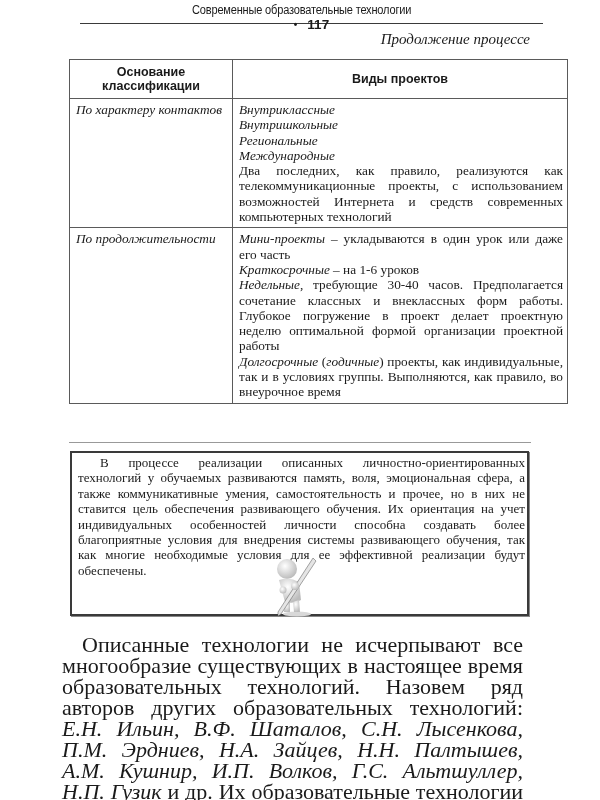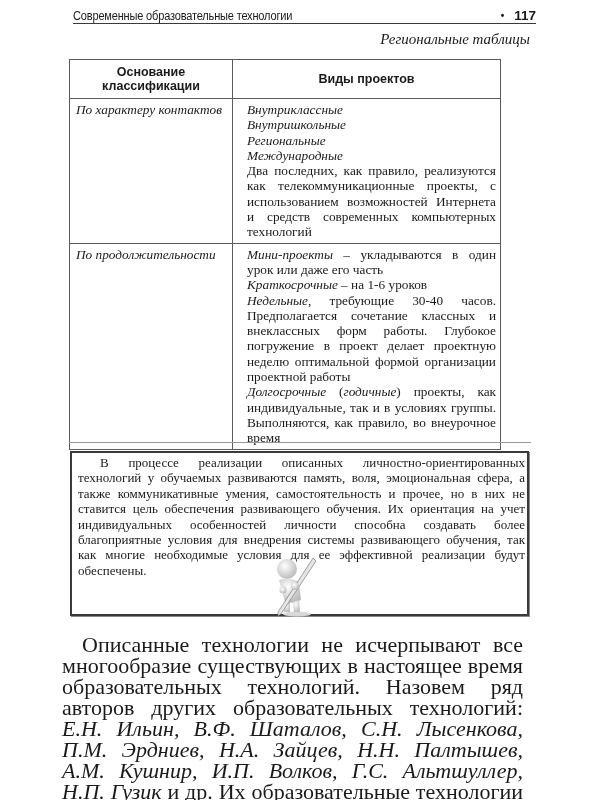--- a/index.html
+++ b/index.html
@@ -1,46 +1,46 @@
 <!DOCTYPE html>
 <html><head>
 <meta charset="utf-8">
 <style>
   html, body { margin: 0; padding: 0; }
   body {
     width: 600px; height: 800px; background: #ffffff; position: relative; overflow: hidden;
     color: #1a1a1a; font-family: "Liberation Serif", serif;
   }
   .running-head {
-    position: absolute; left: 73px; top: 3px; width: 463px; height: 20px;
+    position: absolute; left: 80px; top: 3px; width: 463px; height: 20px;
     border-bottom: 1.5px solid #3a3a3a;
     font-family: "Liberation Sans", sans-serif; font-size: 12px; font-weight: normal;
-    display: flex; justify-content: space-between; align-items: flex-end;
+    display: flex; justify-content: space-between; align-items: center; flex-direction: column;
   }
   .running-head .title { letter-spacing: -0.2px; transform: scaleX(0.92); transform-origin: left center; }
   .running-head .pnum { font-weight: bold; font-size: 13.5px; display: flex; align-items: center; gap: 10px; }
   .running-head .dot { font-size: 10px; font-weight: bold; }
   .continued {
     position: absolute; right: 70px; top: 31px;
     font-style: italic; font-size: 15px;
   }
   table.main {
-    position: absolute; left: 69px; top: 59px; width: 432px;
+    position: absolute; left: 69px; top: 59px; width: 499px;
     border-collapse: collapse; font-size: 13.3px; line-height: 15.3px;
   }
   table.main td, table.main th {
     border: 1.5px solid #5a5a5a; vertical-align: top; padding: 3px 6px 3px 6px;
   }
   table.main th {
     font-family: "Liberation Sans", sans-serif; font-weight: bold; font-size: 12.5px;
     line-height: 14px; vertical-align: middle; height: 32px; text-align: center;
   }
   table.main col.c1 { width: 163px; }
   table.main td.c1 { padding-left: 6px; font-style: italic; }
-  table.main td.c2 { padding-left: 14px; padding-right: 4px; text-align: justify; }
+  table.main td.c2 { padding-left: 6px; padding-right: 4px; text-align: justify; }
   .it { font-style: italic; }
   .line { display: block; }
   .note-shadow-top {
     position: absolute; left: 69px; top: 442px; width: 462px; height: 0; border-top: 1px solid #999;
   }
   .note {
     position: absolute; left: 70px; top: 451px; width: 459px; height: 165px;
     border: 2px solid #3a3a3a; box-sizing: border-box;
     box-shadow: 1px 1px 0 #888;
   }
@@ -59,21 +59,21 @@
 <body>
 
 <div class="running-head">
   <span class="title">Современные образовательные технологии</span>
   <span class="pnum">
     <span class="dot">•</span>
     <span>117</span>
   </span>
 </div>
 
-<div class="continued">Региональные таблицы</div>
+<div class="continued">Продолжение процессе</div>
 
 <table class="main">
   <colgroup>
       <col class="c1">
       <col>
     </colgroup>
   <thead>
     <tr>
       <th>Основание классификации</th>
       <th>Виды проектов</th>

